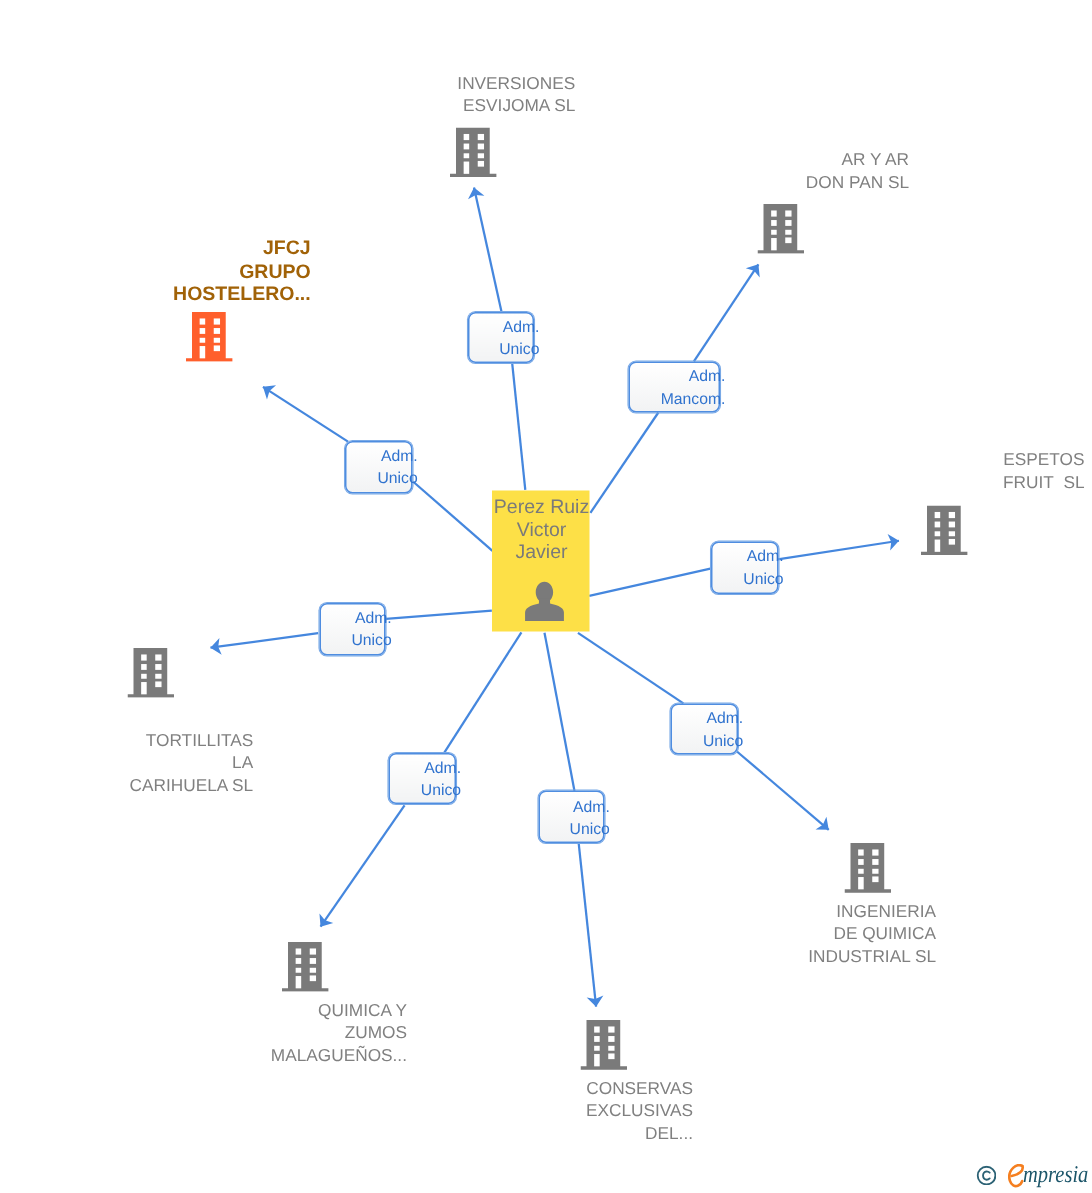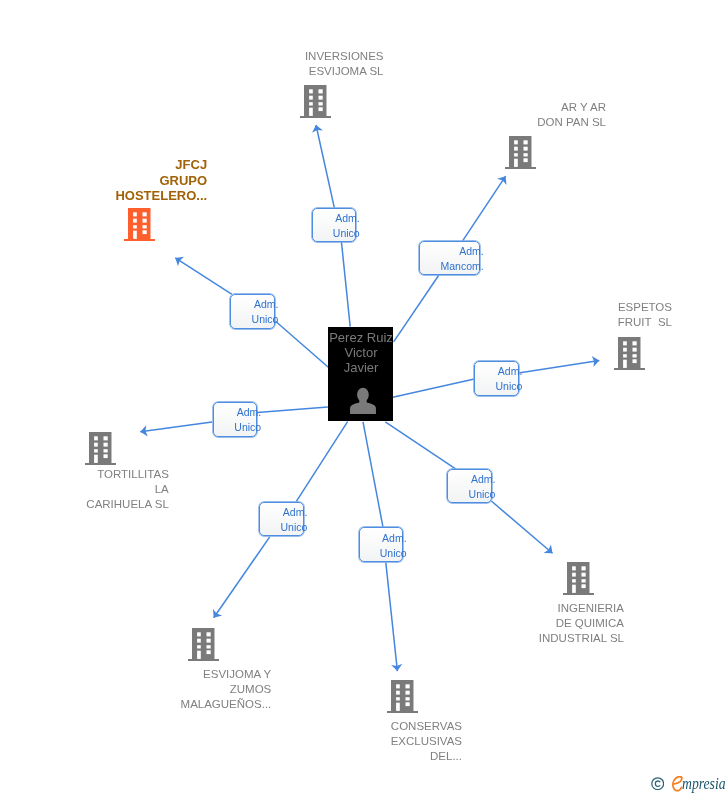--- a/index.html
+++ b/index.html
@@ -8,21 +8,21 @@
        -webkit-font-smoothing:antialiased;}
   #stage{position:relative;width:728px;height:795px;background:#ffffff;}
   svg#edges{position:absolute;left:0;top:0;width:728px;height:795px;}
 
   .node{position:absolute;z-index:4;}
   .node-label{position:absolute;text-align:right;color:#808080;transform:translateZ(0);
               font-size:11.5px;line-height:15px;white-space:pre-line;}
   .node.hl .node-label{font-weight:bold;color:#a16207;font-size:13px;line-height:15.9px;}
   .bldg{position:absolute;}
 
-  .center-node{position:absolute;z-index:5;background:#000000;}
+  .center-node{position:absolute;z-index:5;background:#fde047;}
   .center-label{position:absolute;text-align:center;color:#7a7a7a;transform:translateZ(0);
                 font-size:13px;line-height:15.3px;white-space:pre-line;}
   .person{position:absolute;}
 
   .rel{position:absolute;box-sizing:border-box;border:1px solid #4f8de0;border-radius:5px;box-shadow:0 0 0 0.7px #79a9e6;
        background:linear-gradient(180deg,#ffffff 0%,#f2f3f4 100%);
        color:#2f72ce;font-size:10.5px;line-height:15px;text-align:right;
        display:flex;flex-direction:column;justify-content:center;align-items:center;
        white-space:pre-line;z-index:6;padding-right:3px;padding-top:2px;transform:translateZ(0);padding-left:28px;}
 
@@ -135,36 +135,36 @@
  <path fill="#7a7a7a" d="M4.0 0 H26.5 V30.9 H4.0 Z M0 30.9 H31.2 V33.1 H0 Z"></path>
  <rect fill="#fff" x="9.1" y="4.3" width="3.7" height="4.1"></rect>
  <rect fill="#fff" x="18.5" y="4.3" width="4.2" height="4.1"></rect>
  <rect fill="#fff" x="9.1" y="10.7" width="3.7" height="3.9"></rect>
  <rect fill="#fff" x="18.5" y="10.7" width="4.2" height="3.9"></rect>
  <rect fill="#fff" x="9.1" y="17.2" width="3.7" height="3.3"></rect>
  <rect fill="#fff" x="18.5" y="17.2" width="4.2" height="3.3"></rect>
  <rect fill="#fff" x="9.1" y="22.7" width="3.7" height="8.2"></rect>
  <rect fill="#fff" x="18.5" y="22.3" width="4.2" height="3.8"></rect>
 </svg>
-        <div class="node-label" style="left: 532px; top: 300px; width: 140px;">ESPETOS
+        <div class="node-label" style="left: 583px; top: 300px; width: 140px;">ESPETOS
 FRUIT&nbsp; SL</div>
       </div>
       <div class="node" style="left: 0px; top: 0px; width: 0px; height: 0px;">
         <svg class="bldg" width="31.2" height="33.3" viewBox="0 0 31.2 33.3" style="left: 85.3px; top: 431.7px;">
  <path fill="#7a7a7a" d="M4.0 0 H26.5 V30.9 H4.0 Z M0 30.9 H31.2 V33.1 H0 Z"></path>
  <rect fill="#fff" x="9.1" y="4.3" width="3.7" height="4.1"></rect>
  <rect fill="#fff" x="18.5" y="4.3" width="4.2" height="4.1"></rect>
  <rect fill="#fff" x="9.1" y="10.7" width="3.7" height="3.9"></rect>
  <rect fill="#fff" x="18.5" y="10.7" width="4.2" height="3.9"></rect>
  <rect fill="#fff" x="9.1" y="17.2" width="3.7" height="3.3"></rect>
  <rect fill="#fff" x="18.5" y="17.2" width="4.2" height="3.3"></rect>
  <rect fill="#fff" x="9.1" y="22.7" width="3.7" height="8.2"></rect>
  <rect fill="#fff" x="18.5" y="22.3" width="4.2" height="3.8"></rect>
 </svg>
-        <div class="node-label" style="left: 28.8px; top: 467px; width: 140px;">TORTILLITAS
+        <div class="node-label" style="left: 28.8px; top: 487px; width: 140px;">TORTILLITAS
 LA
 CARIHUELA SL</div>
       </div>
       <div class="node" style="left: 0px; top: 0px; width: 0px; height: 0px;">
         <svg class="bldg" width="31.2" height="33.3" viewBox="0 0 31.2 33.3" style="left: 562.9px; top: 562.4px;">
  <path fill="#7a7a7a" d="M4.0 0 H26.5 V30.9 H4.0 Z M0 30.9 H31.2 V33.1 H0 Z"></path>
  <rect fill="#fff" x="9.1" y="4.3" width="3.7" height="4.1"></rect>
  <rect fill="#fff" x="18.5" y="4.3" width="4.2" height="4.1"></rect>
  <rect fill="#fff" x="9.1" y="10.7" width="3.7" height="3.9"></rect>
  <rect fill="#fff" x="18.5" y="10.7" width="4.2" height="3.9"></rect>
@@ -182,21 +182,21 @@
  <path fill="#7a7a7a" d="M4.0 0 H26.5 V30.9 H4.0 Z M0 30.9 H31.2 V33.1 H0 Z"></path>
  <rect fill="#fff" x="9.1" y="4.3" width="3.7" height="4.1"></rect>
  <rect fill="#fff" x="18.5" y="4.3" width="4.2" height="4.1"></rect>
  <rect fill="#fff" x="9.1" y="10.7" width="3.7" height="3.9"></rect>
  <rect fill="#fff" x="18.5" y="10.7" width="4.2" height="3.9"></rect>
  <rect fill="#fff" x="9.1" y="17.2" width="3.7" height="3.3"></rect>
  <rect fill="#fff" x="18.5" y="17.2" width="4.2" height="3.3"></rect>
  <rect fill="#fff" x="9.1" y="22.7" width="3.7" height="8.2"></rect>
  <rect fill="#fff" x="18.5" y="22.3" width="4.2" height="3.8"></rect>
 </svg>
-        <div class="node-label" style="left: 131.3px; top: 667px; width: 140px;">ESVIJOMA Y
+        <div class="node-label" style="left: 131.3px; top: 667px; width: 140px;">QUIMICA Y
 ZUMOS
 MALAGUEÑOS...</div>
       </div>
       <div class="node" style="left: 0px; top: 0px; width: 0px; height: 0px;">
         <svg class="bldg" width="31.2" height="33.3" viewBox="0 0 31.2 33.3" style="left: 386.5px; top: 680.4px;">
  <path fill="#7a7a7a" d="M4.0 0 H26.5 V30.9 H4.0 Z M0 30.9 H31.2 V33.1 H0 Z"></path>
  <rect fill="#fff" x="9.1" y="4.3" width="3.7" height="4.1"></rect>
  <rect fill="#fff" x="18.5" y="4.3" width="4.2" height="4.1"></rect>
  <rect fill="#fff" x="9.1" y="10.7" width="3.7" height="3.9"></rect>
  <rect fill="#fff" x="18.5" y="10.7" width="4.2" height="3.9"></rect>

